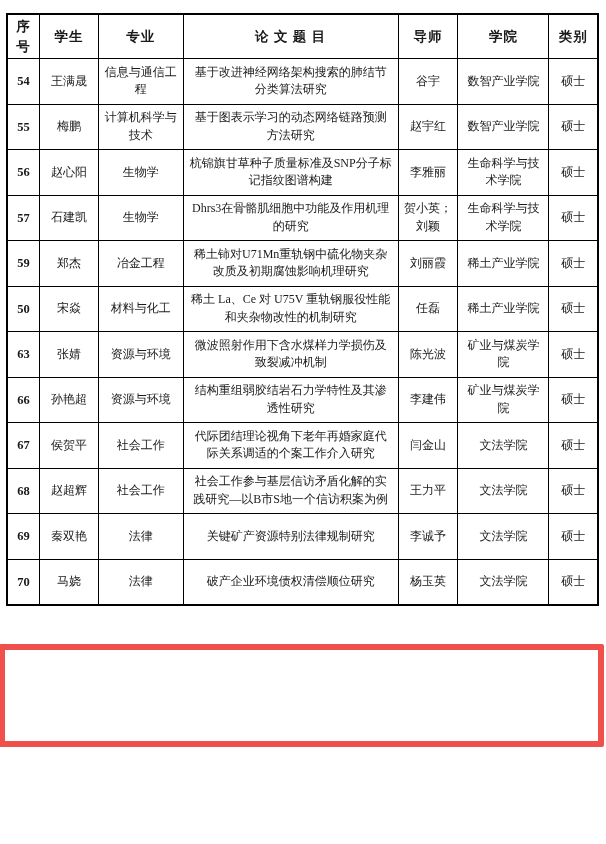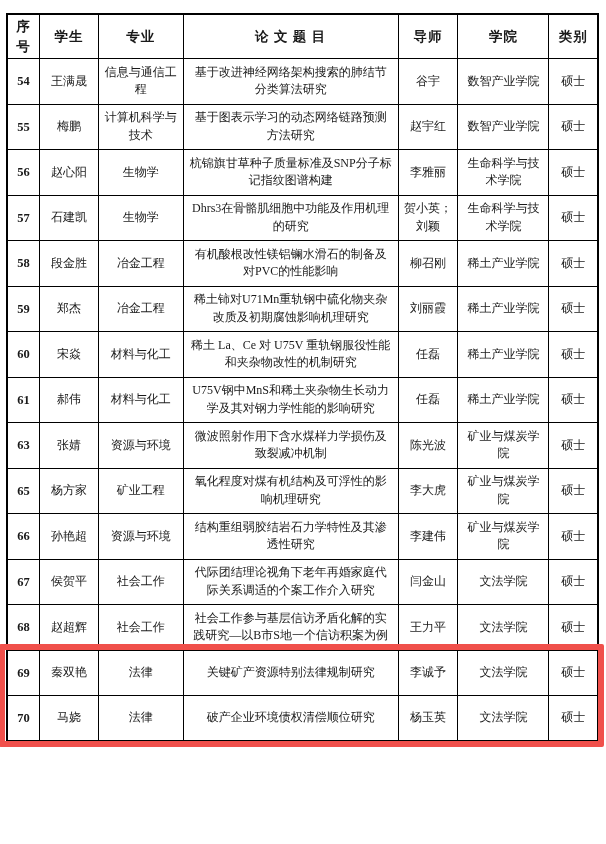--- a/index.html
+++ b/index.html
@@ -114,74 +114,47 @@
       <td class="c-no">57</td>
       <td class="c-student">石建凯</td>
       <td class="c-major">生物学</td>
       <td class="c-title">Dhrs3在骨骼肌细胞中功能及作用机理的研究</td>
       <td class="c-advisor">贺小英；
 刘颖</td>
       <td class="c-college">生命科学与技术学院</td>
       <td class="c-category">硕士</td>
     </tr>
         <tr>
-      <td class="c-no">58</td>
-      <td class="c-student">段金胜</td>
-      <td class="c-major">冶金工程</td>
-      <td class="c-title">有机酸根改性镁铝镧水滑石的制备及对PVC的性能影响</td>
-      <td class="c-advisor">柳召刚</td>
-      <td class="c-college">稀土产业学院</td>
-      <td class="c-category">硕士</td>
-    </tr>
-        <tr>
       <td class="c-no">59</td>
       <td class="c-student">郑杰</td>
       <td class="c-major">冶金工程</td>
       <td class="c-title">稀土铈对U71Mn重轨钢中硫化物夹杂改质及初期腐蚀影响机理研究</td>
       <td class="c-advisor">刘丽霞</td>
       <td class="c-college">稀土产业学院</td>
       <td class="c-category">硕士</td>
     </tr>
         <tr>
-      <td class="c-no">60</td>
+      <td class="c-no">50</td>
       <td class="c-student">宋焱</td>
       <td class="c-major">材料与化工</td>
       <td class="c-title">稀土 La、Ce 对 U75V 重轨钢服役性能和夹杂物改性的机制研究</td>
-      <td class="c-advisor">任磊</td>
-      <td class="c-college">稀土产业学院</td>
-      <td class="c-category">硕士</td>
-    </tr>
-        <tr>
-      <td class="c-no">61</td>
-      <td class="c-student">郝伟</td>
-      <td class="c-major">材料与化工</td>
-      <td class="c-title">U75V钢中MnS和稀土夹杂物生长动力学及其对钢力学性能的影响研究</td>
       <td class="c-advisor">任磊</td>
       <td class="c-college">稀土产业学院</td>
       <td class="c-category">硕士</td>
     </tr>
         <tr>
       <td class="c-no">63</td>
       <td class="c-student">张婧</td>
       <td class="c-major">资源与环境</td>
       <td class="c-title">微波照射作用下含水煤样力学损伤及致裂减冲机制</td>
       <td class="c-advisor">陈光波</td>
       <td class="c-college">矿业与煤炭学院</td>
       <td class="c-category">硕士</td>
     </tr>
         <tr>
-      <td class="c-no">65</td>
-      <td class="c-student">杨方家</td>
-      <td class="c-major">矿业工程</td>
-      <td class="c-title">氧化程度对煤有机结构及可浮性的影响机理研究</td>
-      <td class="c-advisor">李大虎</td>
-      <td class="c-college">矿业与煤炭学院</td>
-      <td class="c-category">硕士</td>
-    </tr>
-        <tr>
       <td class="c-no">66</td>
       <td class="c-student">孙艳超</td>
       <td class="c-major">资源与环境</td>
       <td class="c-title">结构重组弱胶结岩石力学特性及其渗透性研究</td>
       <td class="c-advisor">李建伟</td>
       <td class="c-college">矿业与煤炭学院</td>
       <td class="c-category">硕士</td>
     </tr>
         <tr class="highlighted">
       <td class="c-no">67</td>

